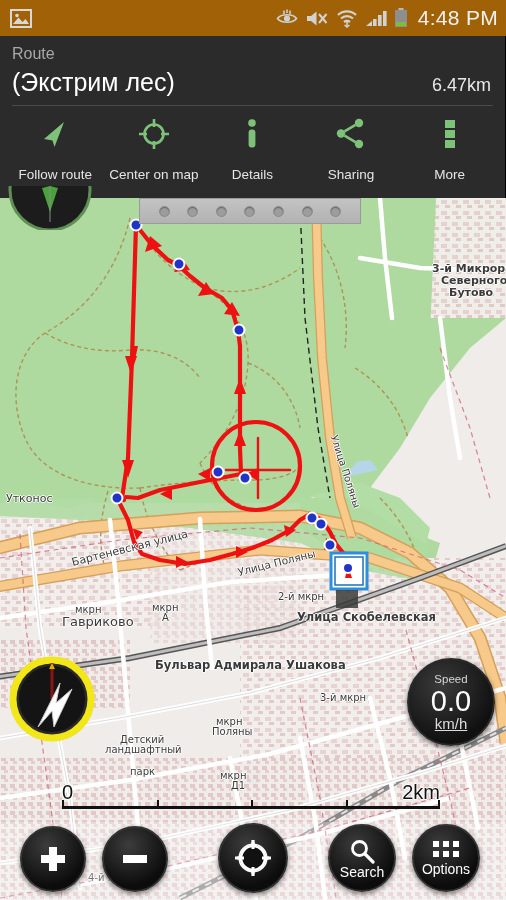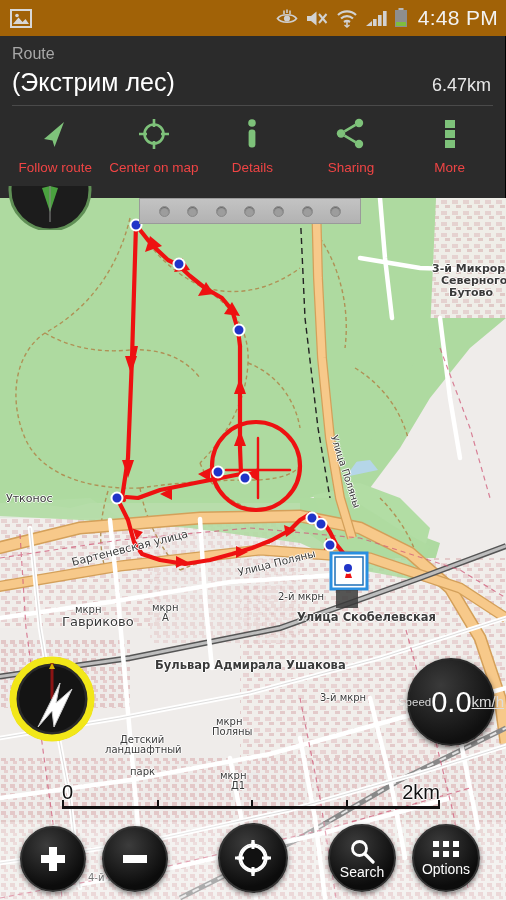--- a/index.html
+++ b/index.html
@@ -42,21 +42,21 @@
   #panel .route-dist { color: #e8e8e8; font-size: 18px; }
   #panel .divider {
     margin: 7px 12px 0 12px; height: 1px; background: #4a4a4a;
   }
   #actions {
     display: flex; align-items: flex-start; justify-content: space-around;
     padding: 9px 6px 0 6px;
   }
   .action { width: 92px; text-align: center; cursor: pointer; }
   .action .ic { height: 38px; display: flex; align-items: center; justify-content: center; }
-  .action .lb { color: #ef4444; font-size: 13.5px; line-height: 15px; margin-top: 7px; }
+  .action .lb { color: #e5e5e5; font-size: 13.5px; line-height: 15px; margin-top: 14px; }
 
   
   #map {
     position: absolute; top: 198px; left: 0; width: 506px; height: 702px;
     overflow: hidden;
     background: #eeebe5;
   }
   #map svg { position: absolute; top: 0; left: 0; }
 
   
@@ -80,21 +80,21 @@
   }
 
   
   #speed {
     position: absolute; right: 11px; top: 658px;
     width: 88px; height: 88px; border-radius: 50%;
     background: radial-gradient(circle at 38% 30%, #3a3a3a, #101010 72%);
     border: 2px solid #2a2a2a;
     box-shadow: 0 2px 5px rgba(0,0,0,.55);
     color: #fff; text-align: center;
-    display: flex; flex-direction: row; align-items: center; justify-content: center;
+    display: flex; flex-direction: column; align-items: center; justify-content: center;
     z-index: 30;
   }
   #speed .sp-lbl { font-size: 11.5px; color: #d6d6d6; line-height: 13px; }
   #speed .sp-val { font-size: 29px; line-height: 31px; font-weight: 400; }
   #speed .sp-unit { font-size: 15px; color: #dcdcdc; line-height: 14px; text-decoration: underline; }
 
   
   #compass {
     position: absolute; left: 8px; top: 655px; width: 88px; height: 88px;
     z-index: 30;

